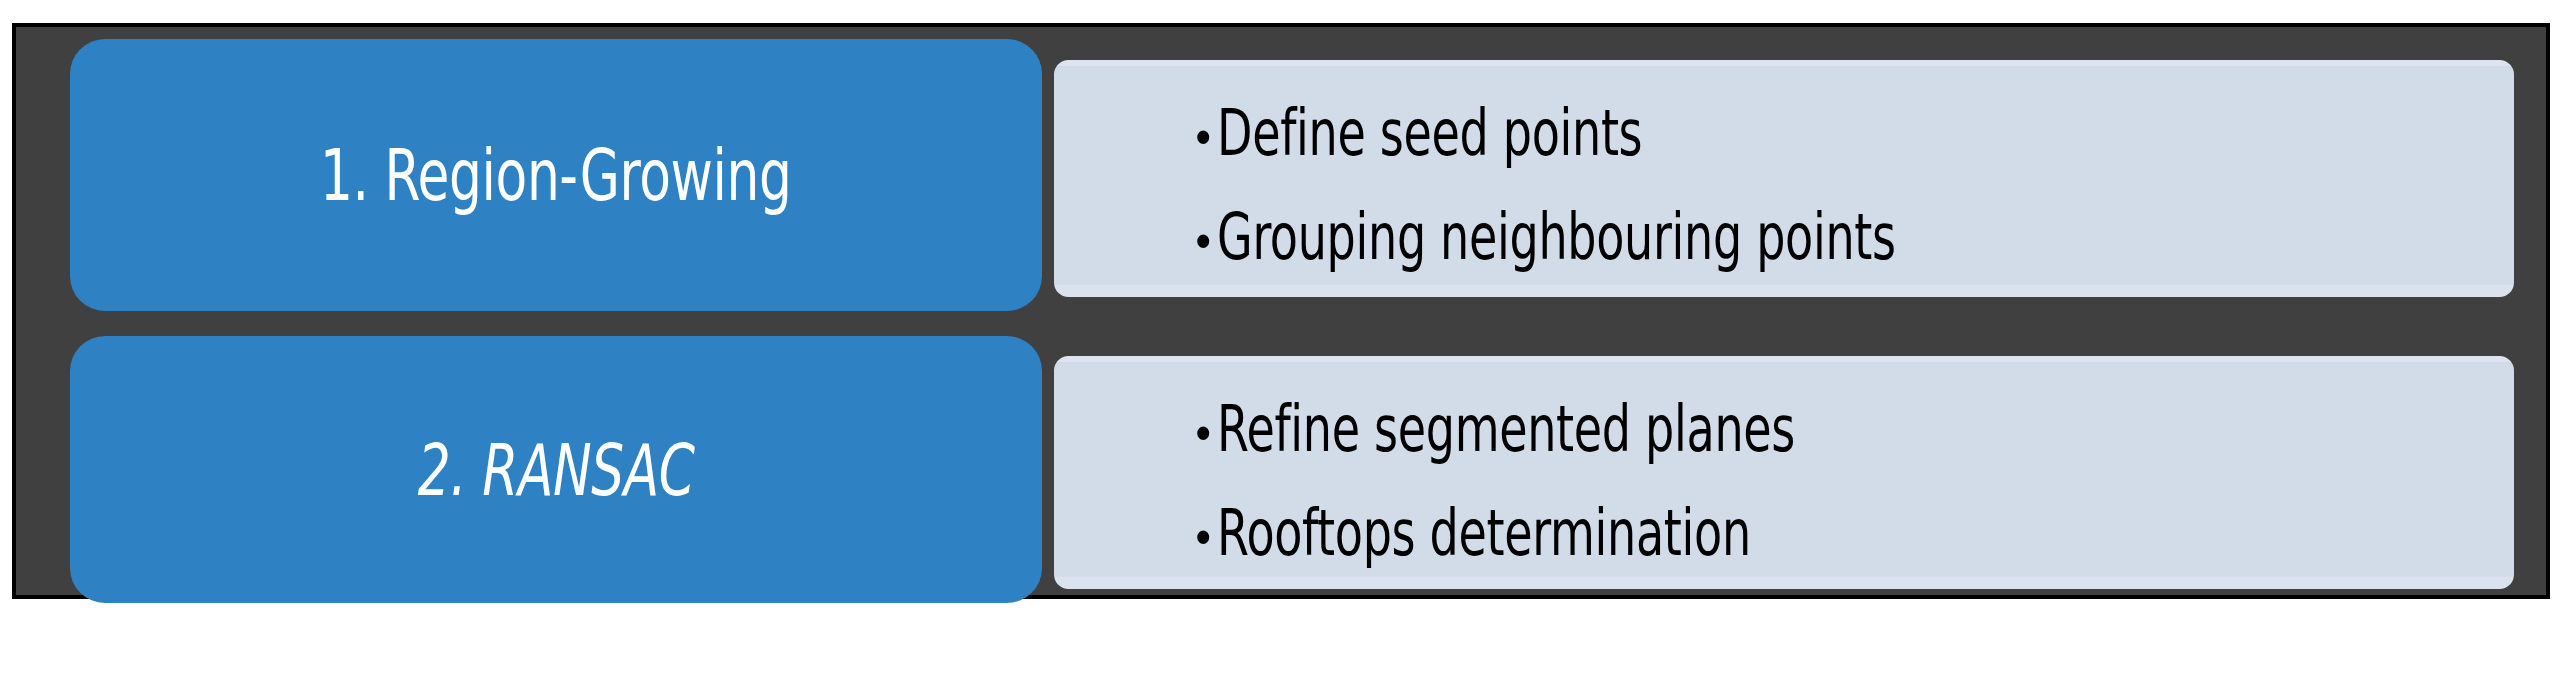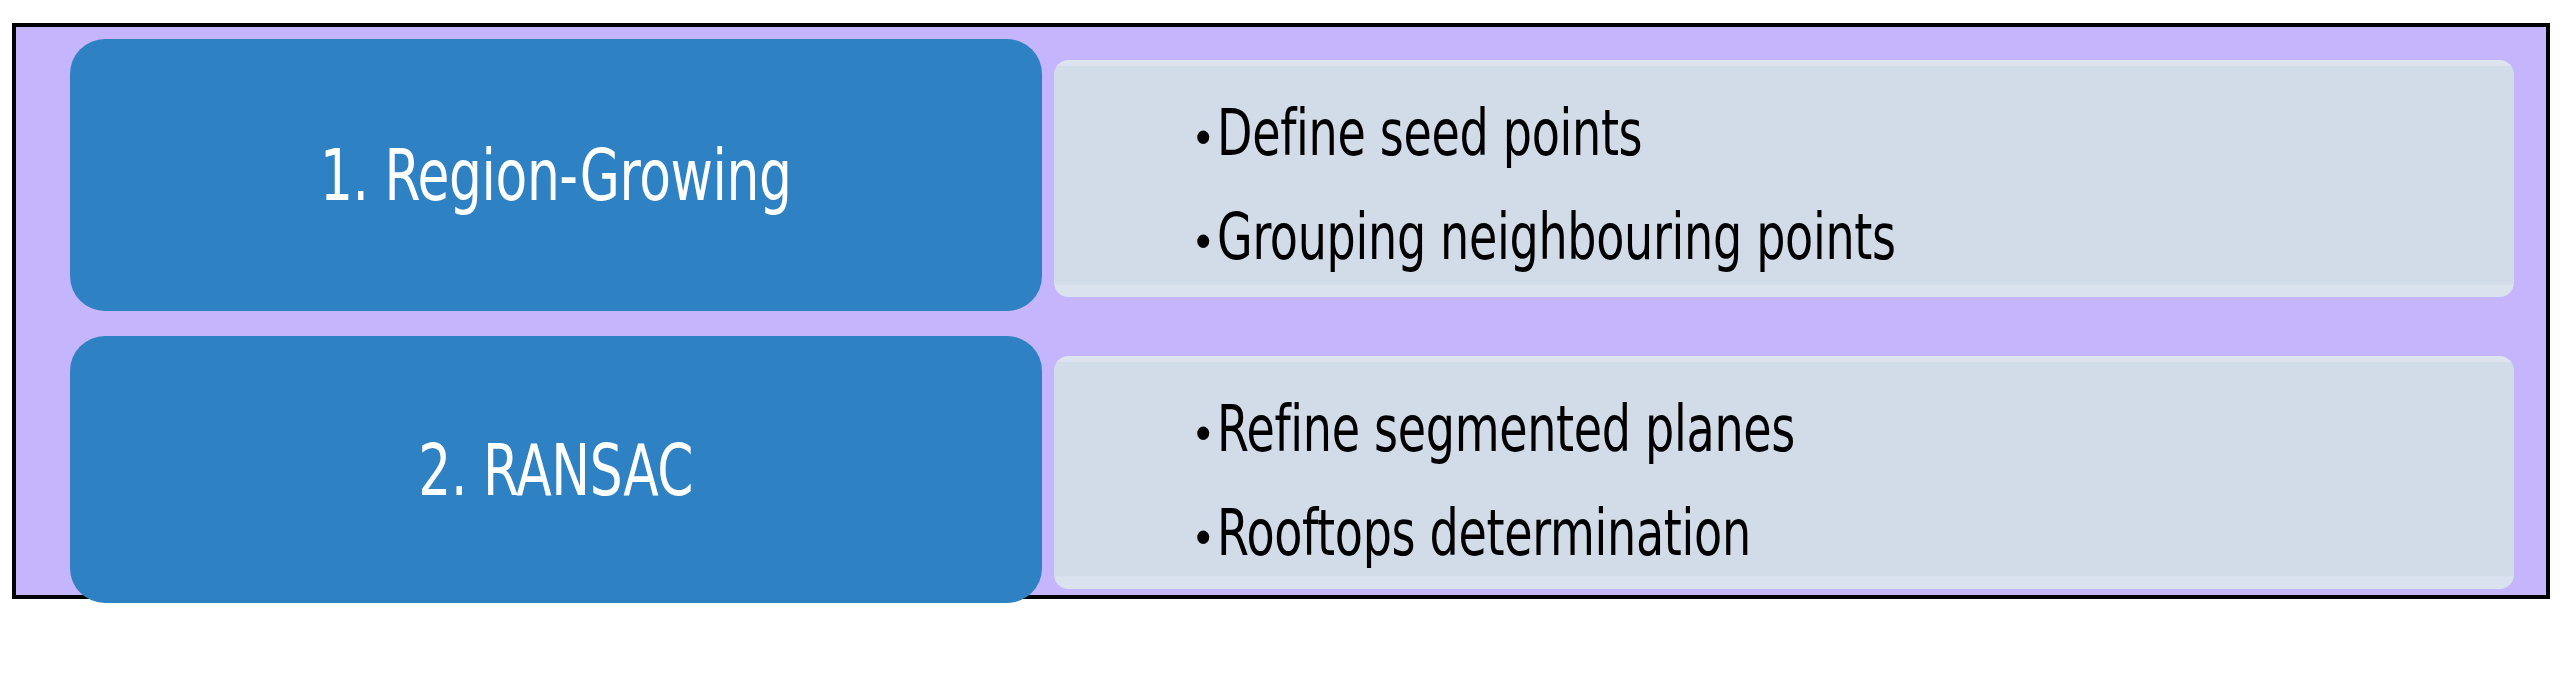--- a/index.html
+++ b/index.html
@@ -25,21 +25,21 @@
 
   
   #frame-border {
     position: absolute;
     left: 12px;
     top: 23px;
     width: 2538px;
     height: 576px;
     box-sizing: border-box;
     border: 4.6px solid #000000;
-    background: #c4b5fd;
+    background: #404040;
     padding-left: 46px;
   }
 
   
   .process-row {
     position: absolute;
     left: 0;
     width: 2538px;
   }
   #row-1 { top: 0px;   height: 302px; }
@@ -51,21 +51,21 @@
     left: 54px;
     width: 972px;
     background: #2E81C2;
     border-radius: 35px;
     display: flex;
     align-items: center;
     justify-content: center;
     box-sizing: border-box;
   }
   #row-1 .stage-box { top: 12px;  height: 272px; }
-  #row-2 .stage-box { top: 12px;  height: 267px; }
+  #row-2 .stage-box { top: 12px;  height: 267px; font-style: italic; }
 
   .stage-label {
     color: #ffffff;
     font-family: "DejaVu Sans Condensed", "Liberation Sans Narrow", "Liberation Sans", sans-serif;
     font-size: 72px;
     font-weight: 400;
     line-height: 1;
     letter-spacing: -0.5px;
     white-space: nowrap;
     transform: scaleX(0.80);

